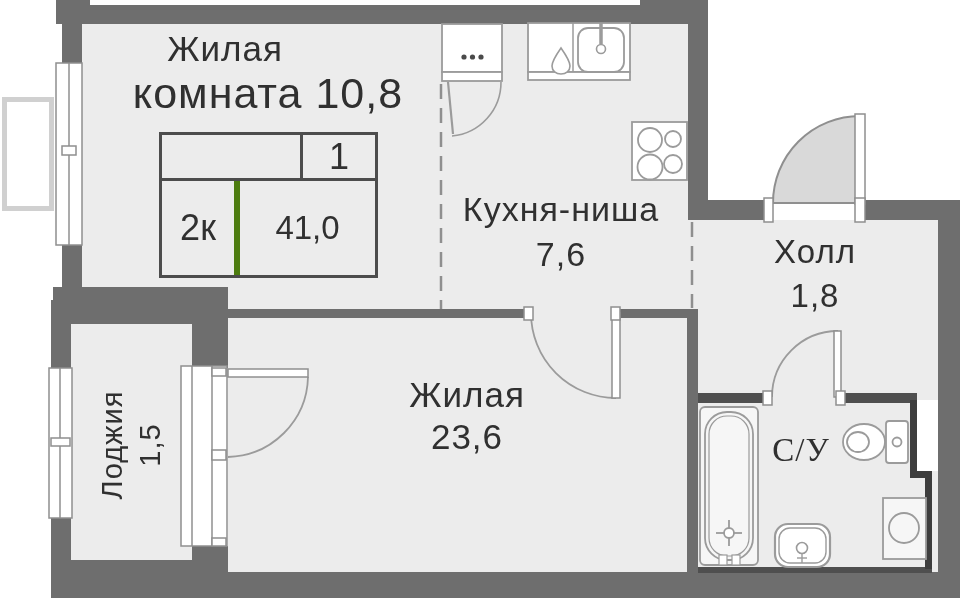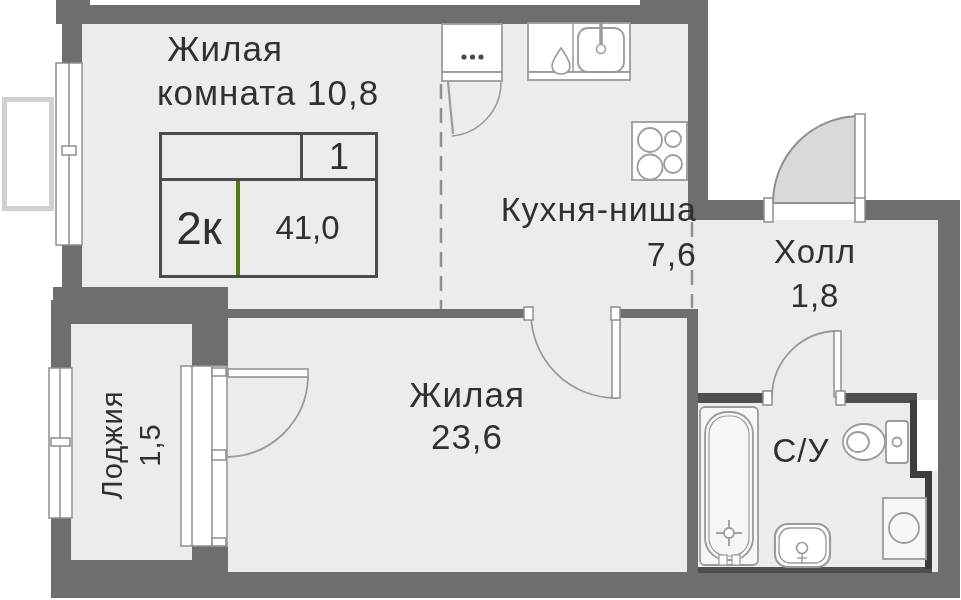--- a/index.html
+++ b/index.html
@@ -24,21 +24,21 @@
     color:#303030;
   }
   .tbl .row { display:flex; box-sizing:border-box; }
   .tbl .r1 { flex:0 0 46px; border-bottom:3px solid #4c4c4c; }
   .tbl .r2 { flex:0 0 46px; border-bottom:3px solid #4c4c4c; align-items:center; justify-content:center; }
   .tbl .r3 { flex:1 1 auto; }
   .tbl .c  { display:flex; align-items:center; justify-content:center; box-sizing:border-box; }
   .tbl .r1c1 { width:141px; border-right:3px solid #4c4c4c; }
   .tbl .r1c2 { flex:1; font-size:36px; }
   .tbl .r2c1 { font-size:32px; letter-spacing:1px; }
-  .tbl .r3c1 { width:78px; border-right:4px solid #4d7c0f; font-size:46px; }
+  .tbl .r3c1 { width:78px; border-right:6px solid #4d7c0f; font-size:36px; }
   .tbl .r3c2 { flex:1; font-size:33px; }
 </style>
 </head>
 <body>
 
 <div id="stage">
 
   <div class="floor" style="left:82px; top:24px; width:626px; height:285px;"></div>
   <div class="floor" style="left:690px; top:220px; width:248px; height:183px;"></div>
   <div class="floor" style="left:228px; top:309px; width:470px; height:263px;"></div>
@@ -192,45 +192,45 @@
 
     <g stroke="#9b9b9b" stroke-width="1.8">
       <rect x="883" y="498" width="43" height="61" fill="#f6f6f6"></rect>
       <circle cx="904" cy="528" r="15" fill="none"></circle>
     </g>
   </svg>
 
   <div class="lbl" style="left:130px; top:27px; width:190px; font-size:35px; line-height:44px;">
     <span class="ln">Жилая</span>
   </div>
-  <div class="lbl" style="left:112px; top:71px; width:312px; font-size:35px; line-height:44px;">
+  <div class="lbl" style="left:112px; top:71px; width:312px; font-size:43px; line-height:44px;">
     <span class="ln">комната 10,8</span>
   </div>
 
-  <div class="lbl" style="left:425px; top:187px; width:272px; font-size:34px; line-height:45px;text-align:right;">
+  <div class="lbl" style="left:425px; top:187px; width:272px; font-size:34px; line-height:45px;">
     <span class="ln">Кухня-ниша</span>
     <span class="ln">7,6</span>
   </div>
 
   <div class="lbl" style="left:725px; top:230px; width:180px; font-size:33px; line-height:44px;">
     <span class="ln">Холл</span>
     <span class="ln">1,8</span>
   </div>
 
   <div class="lbl" style="left:320px; top:374px; width:294px; font-size:35px; line-height:42px;">
     <span class="ln">Жилая</span>
     <span class="ln">23,6</span>
   </div>
 
   <div class="lbl rot" style="left:19px; top:404px; width:230px; height:82px; font-size:29px; line-height:38px;">
     <span class="ln">Лоджия</span>
     <span class="ln">1,5</span>
   </div>
 
-  <div class="lbl" style="left:741px; top:426px; width:120px; font-size:33px; line-height:49px;">
+  <div class="lbl" style="left:741px; top:426px; width:120px; font-size:33px; line-height:49px;font-family:Liberation Serif, serif;">
     <span class="ln">С/У</span>
   </div>
 
   <div class="tbl">
     <div class="row r1">
       <div class="c r1c1"></div>
       <div class="c r1c2">1</div>
     </div>
     <div class="row r3">
       <div class="c r3c1">2к</div>

